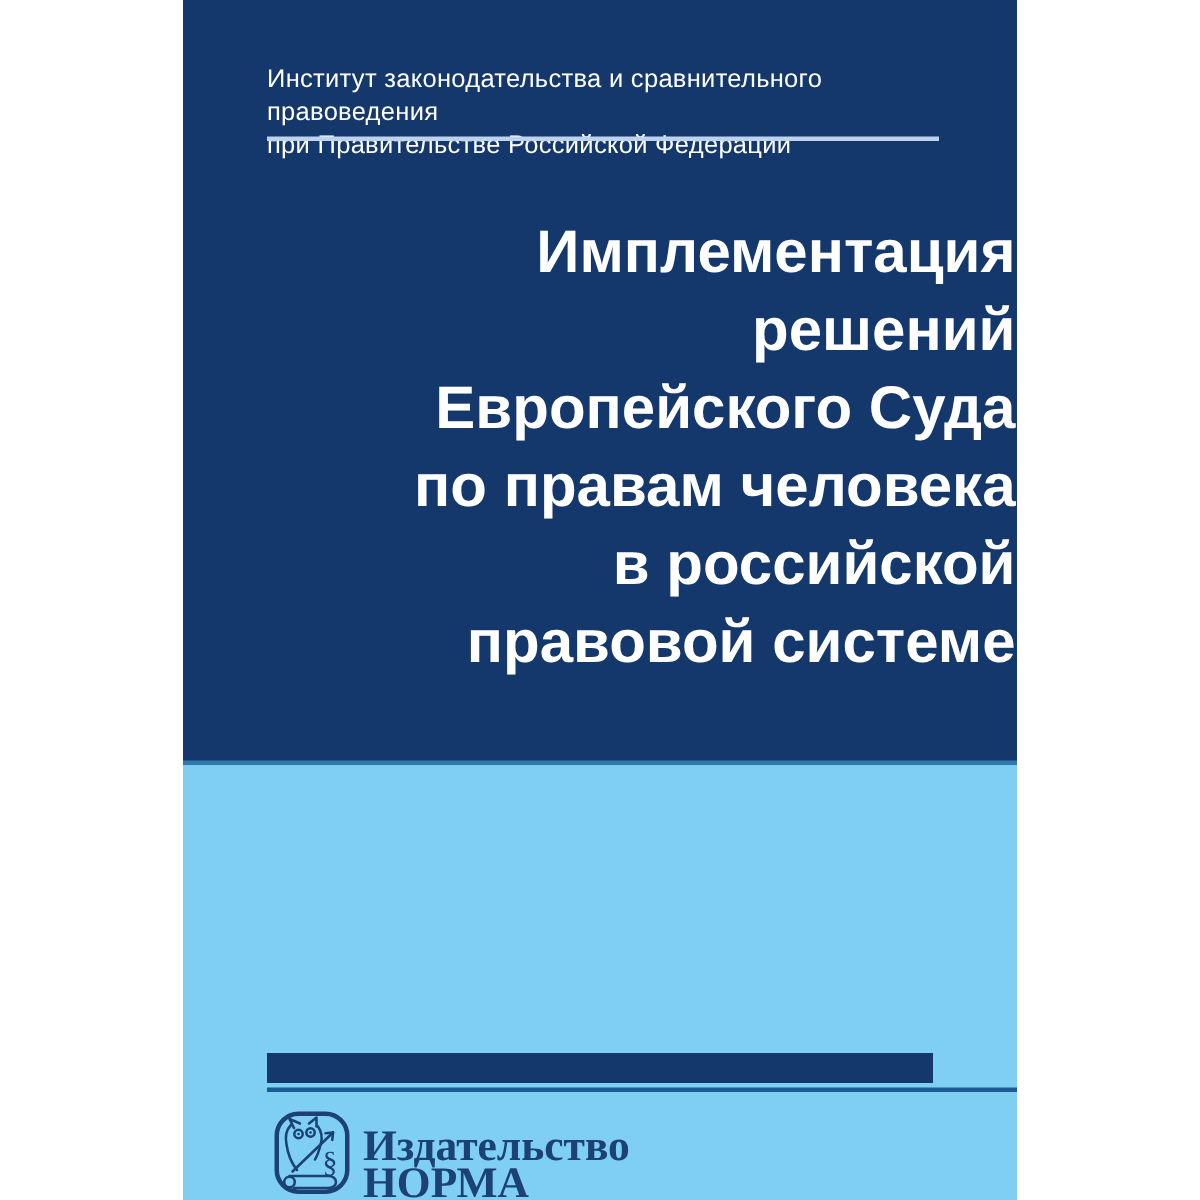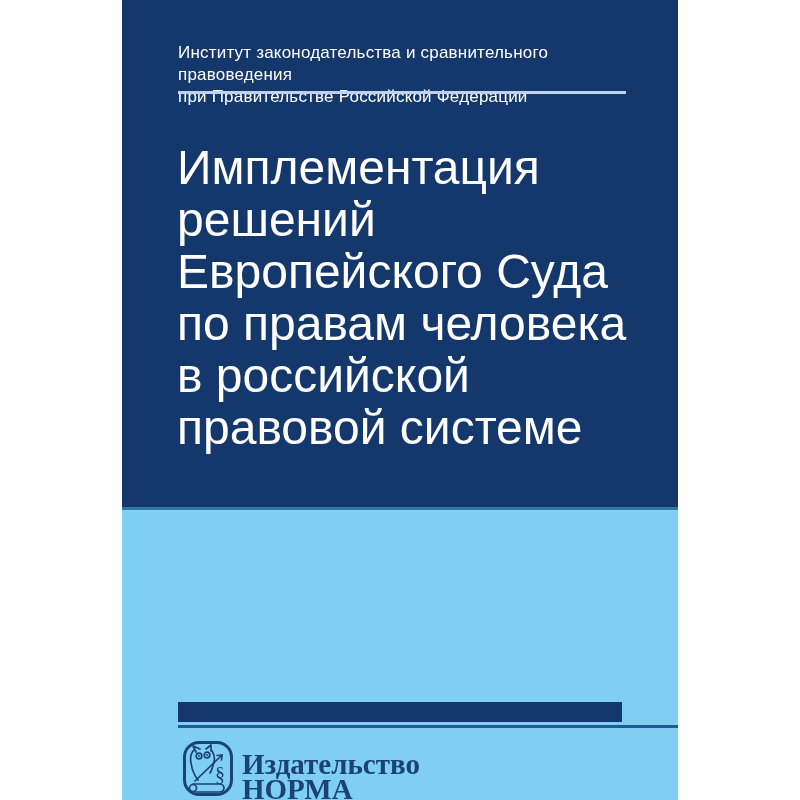--- a/index.html
+++ b/index.html
@@ -33,22 +33,23 @@
   }
   .header-rule {
     position: absolute; left: 56px; top: 91px;
     width: 448px; height: 3px;
     background: #bdd2ee;
   }
   .title {
     position: absolute; left: 55px; top: 142px;
     width: 500px;
     color: #ffffff;
-    font-size: 48px; line-height: 52px; font-weight: 400;
+    font-size: 40px; line-height: 52px; font-weight: 700;
     white-space: pre-line;
+    text-align: right;
   }
   .deco-bar {
     position: absolute; left: 56px; top: 702px;
     width: 444px; height: 20px;
     background: #14386b;
   }
   .deco-underline {
     position: absolute; left: 56px; top: 725px;
     width: 500px; height: 3px;
     background: #1e5b92;

